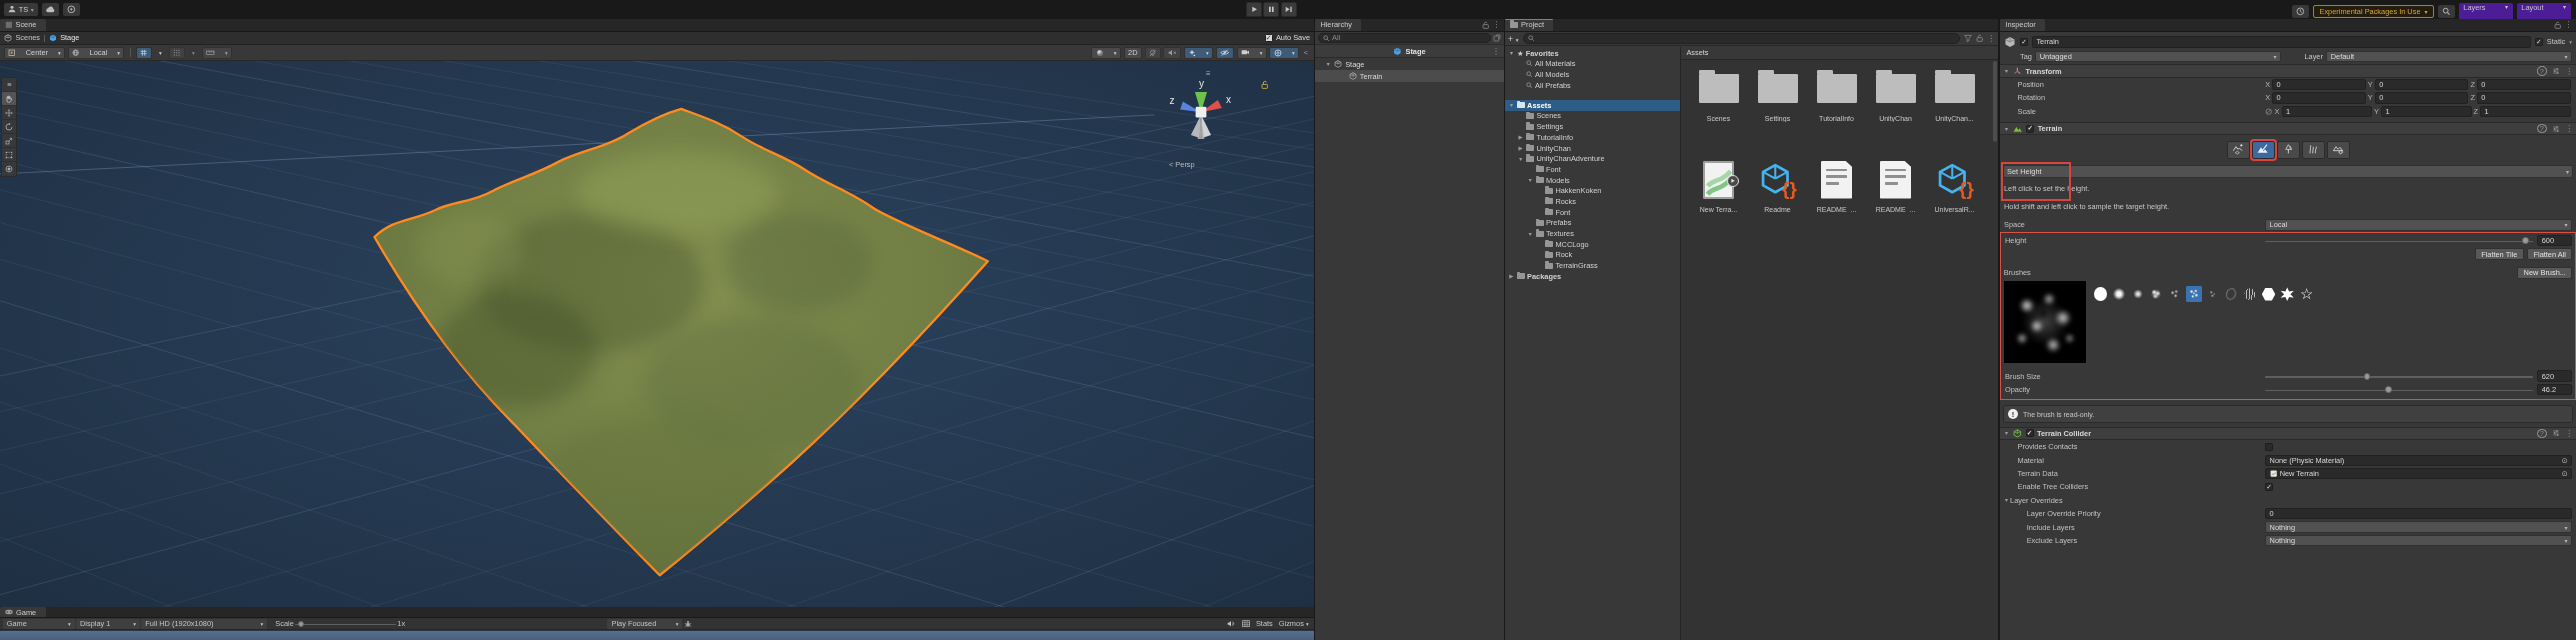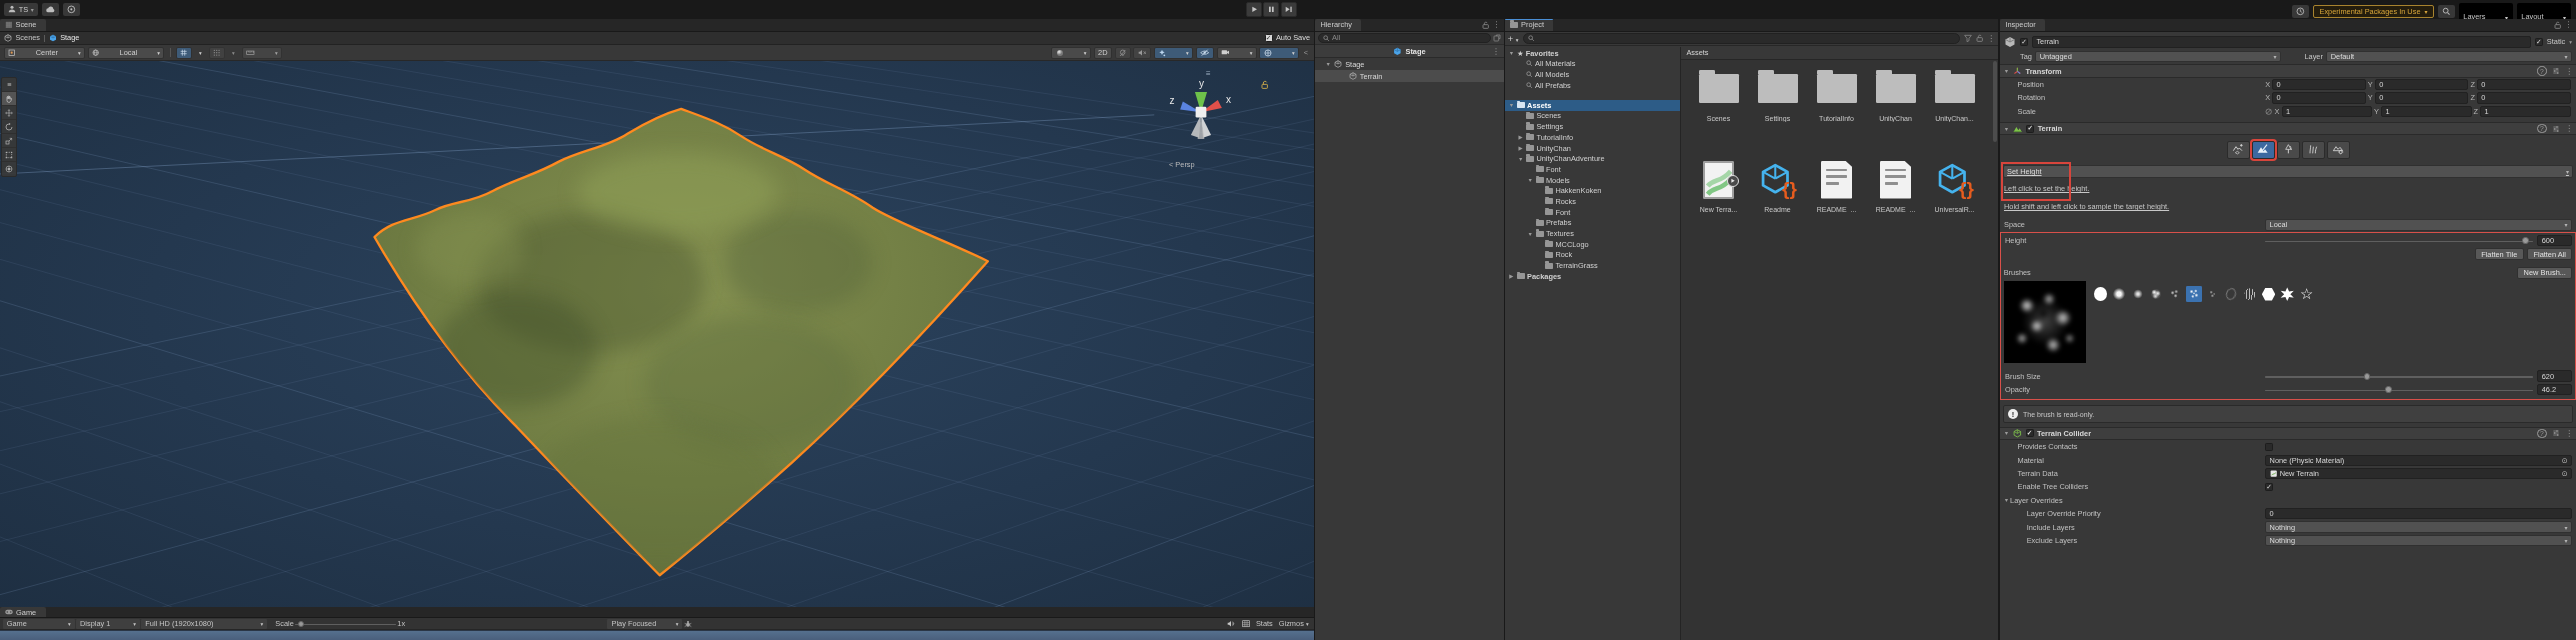--- a/index.html
+++ b/index.html
@@ -26,26 +26,26 @@
   .folder{position:relative;background:#969696;border-radius:0.7px;}
   .folder:before{content:"";position:absolute;left:0;top:-1.3px;width:40%;height:1.3px;background:inherit;border-radius:0.7px 0.7px 0 0;}
   svg{display:block;}
   
   #menubar{position:absolute;left:0;top:0;width:2576px;height:19px;background:#191919;display:flex;align-items:center;}
   .mb-btn{background:#383838;border-radius:2px;height:13.4px;display:flex;align-items:center;gap:2.7px;padding:0 4px;margin-left:4px;color:#cfcfcf;}
   #playctr{position:absolute;left:1246px;top:2px;display:flex;gap:1.3px;}
   .pc-btn{width:16px;height:14.8px;background:#3b3b3b;border:0.7px solid #2a2a2a;border-radius:2px;display:flex;align-items:center;justify-content:center;color:#c5c5c5;}
   #mb-right{position:absolute;right:5.4px;top:2.7px;display:flex;align-items:center;gap:4px;}
   .warnbtn{border:0.7px solid #a8832e;color:#d7a53a;border-radius:2px;height:13.4px;display:flex;align-items:center;gap:4px;padding:0 5.4px;background:#241d0d;}
-  .mb-pop{background:#000000;border-radius:2px;height:18px;display:flex;align-items:flex-end;padding:0 4.7px;gap:9.4px;color:#c5c5c5;min-width:54px;}
+  .mb-pop{background:#4c1d95;border-radius:2px;height:18px;display:flex;align-items:flex-start;padding:0 4.7px;gap:9.4px;color:#c5c5c5;min-width:54px;}
   
   #scene{left:0;top:19px;width:1314px;height:588px;}
   #crumbbar{height:13.4px;background:#2e2e2e;border-bottom:0.7px solid #222;display:flex;align-items:center;padding:0 4px;gap:3.4px;}
   #scenetools{height:16px;background:#383838;border-bottom:0.7px solid #282828;display:flex;align-items:center;padding:0 4px;gap:2.7px;}
-  .st-box{background:#4a4a4a;border:0.7px solid #303030;border-radius:2px;height:12px;display:flex;align-items:center;gap:20px;padding:0 3.4px;color:#d0d0d0;}
+  .st-box{background:#4a4a4a;border:0.7px solid #303030;border-radius:2px;height:12px;display:flex;align-items:center;gap:10px;padding:0 3.4px;color:#d0d0d0;}
   .st-box.on{background:#3e5b78;}
   .sep{width:0.7px;height:9.4px;background:#555;margin:0 2.7px;}
   #viewport{position:relative;width:100%;height:546px;background:radial-gradient(ellipse at 52% 45%, #2b435e 0%, #24384f 55%, #1e2f42 100%);overflow:hidden;}
   #toolstrip{position:absolute;left:1.3px;top:16px;width:15.4px;background:rgba(56,56,56,.92);border:0.7px solid #2a2a2a;border-radius:2px;}
   .ts-cell{width:14px;height:14px;display:flex;align-items:center;justify-content:center;color:#bdbdbd;border-bottom:0.7px solid #2f2f2f;}
   .ts-cell.on{background:#545454;}
   #gizmo{position:absolute;left:1164px;top:12px;width:74px;height:81px;}
   #persp{position:absolute;left:1169px;top:99px;color:#b9b9b9;}
   #vplock{position:absolute;left:1260px;top:19px;}
   #vpmenu{position:absolute;left:1206px;top:8px;color:#9fb2c6;font-size:8px;letter-spacing:0.7px;}
@@ -89,21 +89,21 @@
   .ins-hdr .right{margin-left:auto;display:flex;align-items:center;gap:5.4px;font-weight:normal;color:#9d9d9d;}
   .irow{display:flex;align-items:center;height:13.4px;padding:0 2.7px;}
   .irow .lbl{width:46%;padding-left:14.8px;}
   .axisgrp{flex:1;display:flex;align-items:center;gap:2px;margin-right:2.7px;}
   .axisgrp .fld{flex:1;}
   .helpq{width:9.4px;height:9.4px;border-radius:50%;border:0.7px solid #9d9d9d;display:flex;align-items:center;justify-content:center;font-size:6.7px;}
   #ttoolbar{display:flex;justify-content:center;gap:2px;margin:5.4px 0 6.7px;}
   .t-btn{width:23px;height:18px;background:#4a4a4a;border:0.7px solid #2b2b2b;border-radius:2px;display:flex;align-items:center;justify-content:center;}
   .t-btn.sel{background:#3d69a0;}
   .t-btn.annot{box-shadow:0 0 0 2px #d8453c;}
-  #setheightwrap{position:relative;margin:2.7px 2.7px 0;text-decoration:underline;}
+  #setheightwrap{position:relative;margin:2.7px 2.7px 0;}
   #redbox-setheight{position:absolute;left:-2px;top:-3.4px;width:70px;height:39px;border:2px solid #d8453c;pointer-events:none;z-index:5;}
   .helptxt{color:#c6c6c6;padding:0 1.3px;}
   #redzone{position:relative;border:1.3px solid #d8504a;margin-top:0.7px;padding:0.7px 0 2.7px;}
   #brusharea{display:flex;margin:1.3px 0 0 2.7px;}
   #brushpreview{width:82px;height:82px;background:#000;overflow:hidden;flex:none;}
   #brushpreview .blobs{width:100%;height:100%;filter:blur(2px);
     background:
       radial-gradient(circle 10.7px at 28% 30%, rgba(255,255,255,.95), transparent 70%),
       radial-gradient(circle 8.7px at 55% 22%, rgba(255,255,255,.8), transparent 70%),
       radial-gradient(circle 12px at 72% 45%, rgba(255,255,255,.85), transparent 70%),

